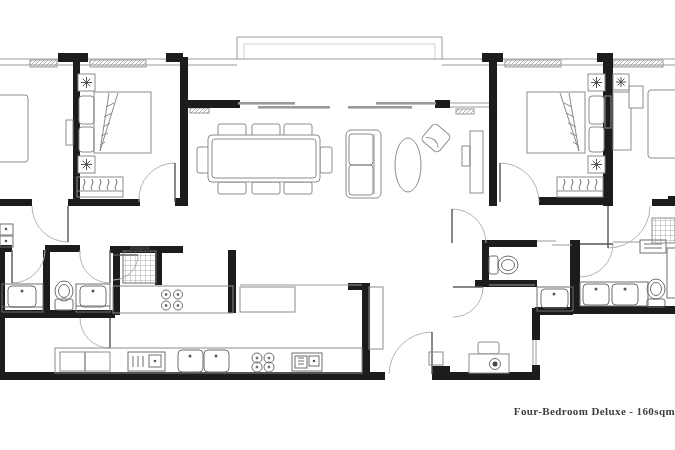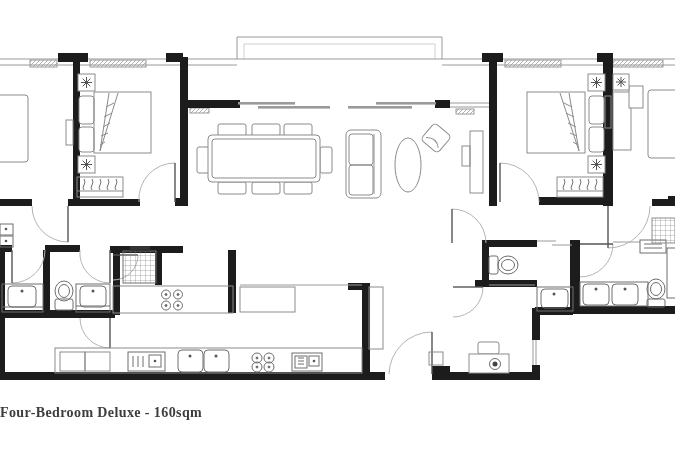--- a/index.html
+++ b/index.html
@@ -17,22 +17,22 @@
          font-family:"Liberation Serif", serif;}
   svg{position:absolute;left:0;top:0;}
   .wall{fill:var(--wall);stroke:none;}
   .ln{stroke:var(--struct);fill:none;stroke-width:1;}
   .furn{stroke:var(--furn);fill:#fff;stroke-width:1;}
   .furnN{stroke:var(--furn);fill:none;stroke-width:1;}
   .fixN{stroke:var(--fix);fill:none;stroke-width:1;}
   .arc{stroke:var(--arc);fill:none;stroke-width:1;}
   .leaf{stroke:var(--leaf);fill:none;stroke-width:1.4;}
   .win{stroke:#9a9a9a;stroke-width:1;}
-  .caption{position:absolute;left:0;right:0;top:405px;text-align:left;
-           font-size:14px;letter-spacing:.4px;color:var(--text);font-weight:bold;}
+  .caption{position:absolute;left:0;right:0;top:405px;text-align:right;
+           font-size:11px;letter-spacing:.4px;color:var(--text);font-weight:bold;}
 </style>
 </head>
 <body>
 
 <div class="stage">
 <svg width="675" height="450" viewBox="0 0 675 450">
   <defs>
     <pattern id="winHatch" width="4" height="4" patternUnits="userSpaceOnUse">
       <path d="M0,4 L4,0 M-1,1 L1,-1 M3,5 L5,3" stroke="#9c9c9c" stroke-width="0.8" fill="none"></path>
     </pattern>

